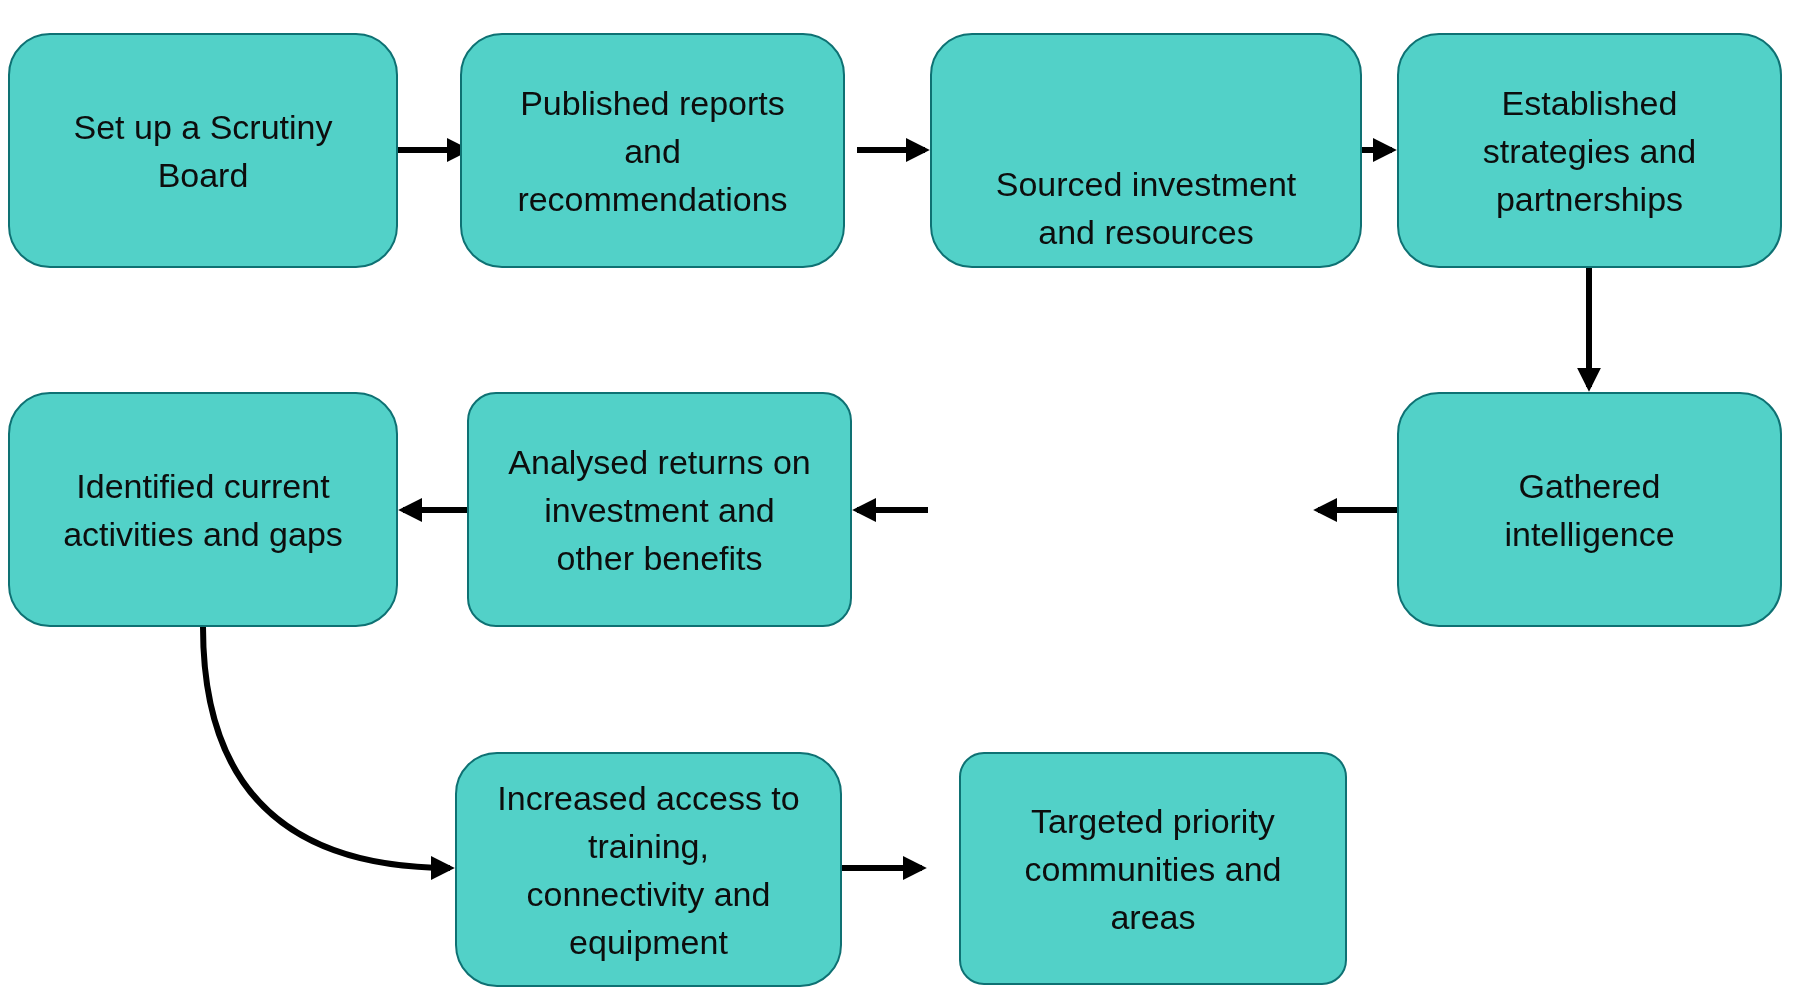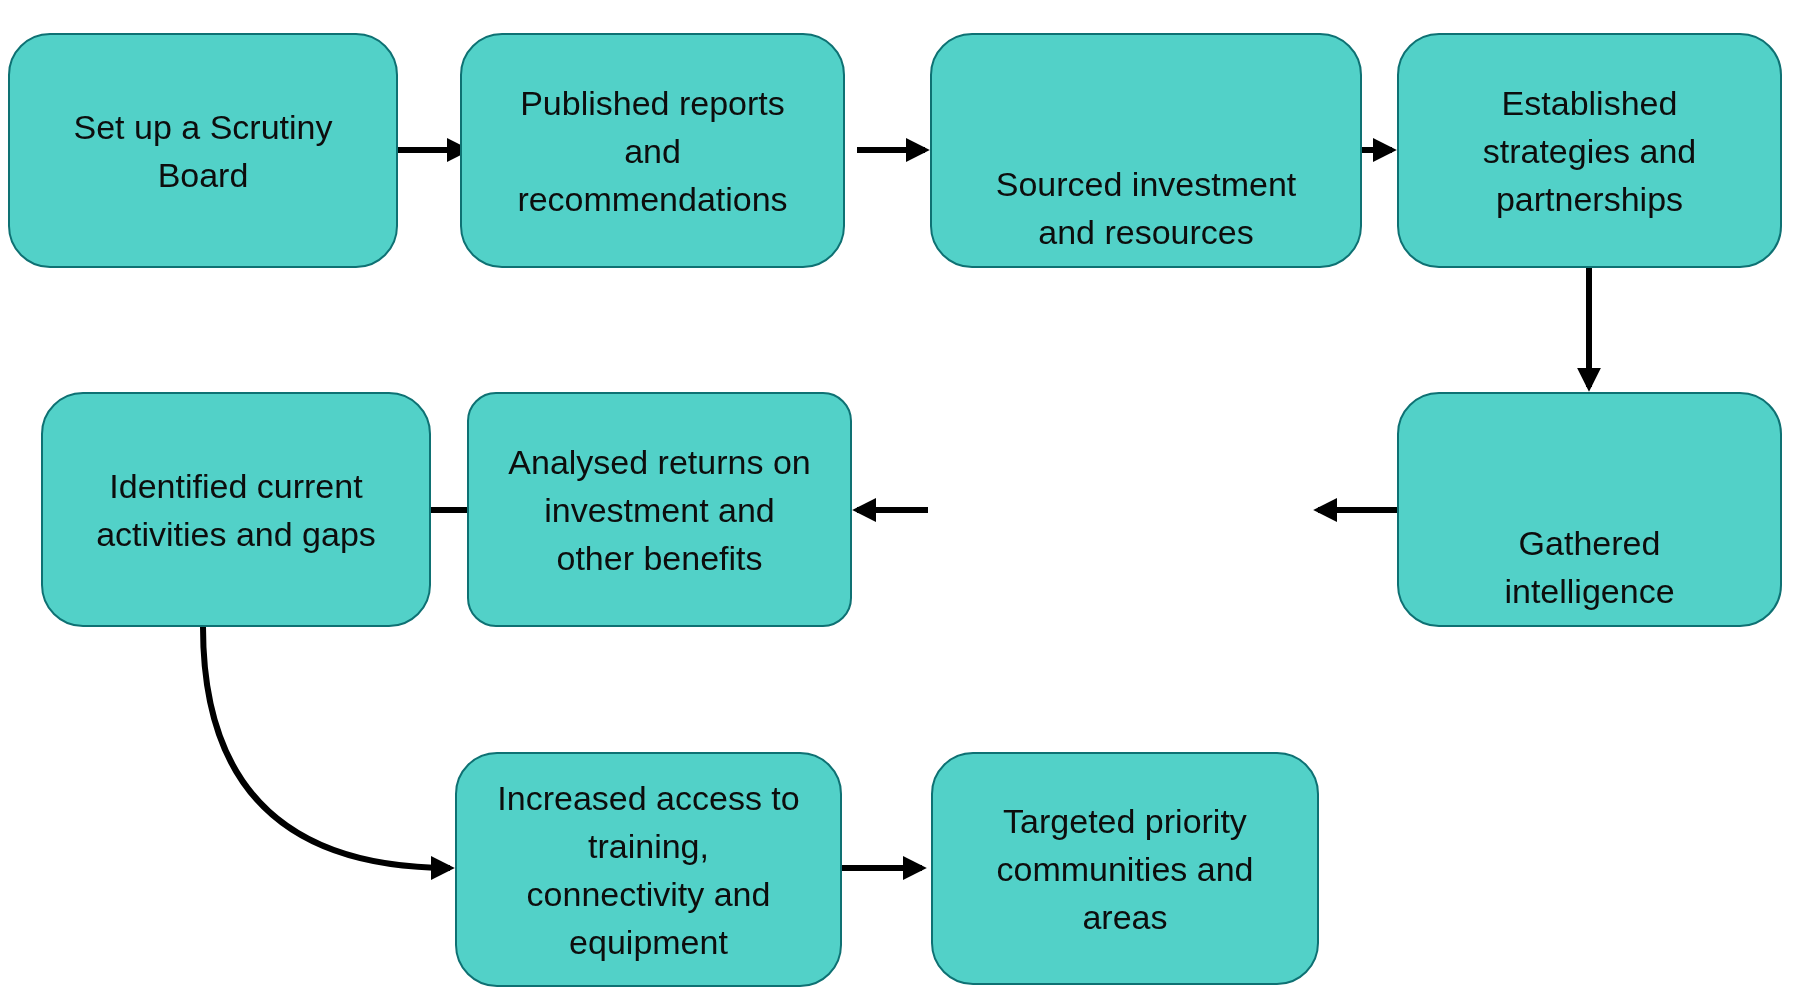--- a/index.html
+++ b/index.html
@@ -45,27 +45,27 @@
     line-height:48px;
     padding:10px 12px;
     white-space:pre-line;
   }
   
   .n0{left:8px;   top:33px;  width:390px; height:235px;}
   .n1{left:460px; top:33px;  width:385px; height:235px;}
   .n2{left:930px; top:33px;  width:432px; height:235px;align-items:flex-end;}
   .n3{left:1397px;top:33px;  width:385px; height:235px;}
   
-  .n4{left:1397px;top:392px; width:385px; height:235px;align-items:flex-end;}
+  .n4{left:1397px;top:392px; width:385px; height:235px;}
   .n5{left:928px; top:392px; width:385px; height:235px;}
   .n6{left:467px; top:392px; width:385px; height:235px;border-radius:29px;}
-  .n7{left:8px;   top:392px; width:390px; height:235px;margin-left:33px;}
+  .n7{left:8px;   top:392px; width:390px; height:235px;}
   
   .n8{left:455px; top:752px; width:387px; height:235px;text-align:center;}
-  .n9{left:931px; top:752px; width:388px; height:233px;}
+  .n9{left:959px; top:752px; width:388px; height:233px;border-radius:25px;}
 </style>
 </head>
 <body>
 
 <div class="canvas">
 
   <svg class="arrow-layer" width="1795" height="1002" viewBox="0 0 1795 1002" xmlns="http://www.w3.org/2000/svg">
     <defs>
       <marker id="ah" viewBox="0 0 10 10" refX="8" refY="5" markerWidth="24" markerHeight="24" markerUnits="userSpaceOnUse" orient="auto">
         <path d="M 0 0 L 10 5 L 0 10 z"></path>

